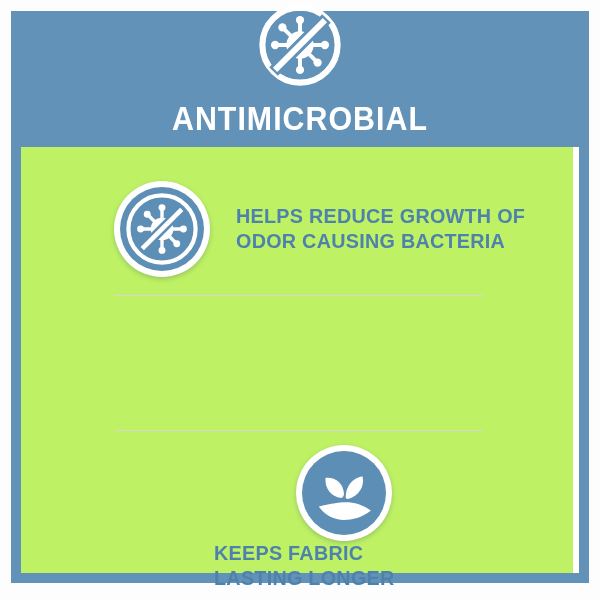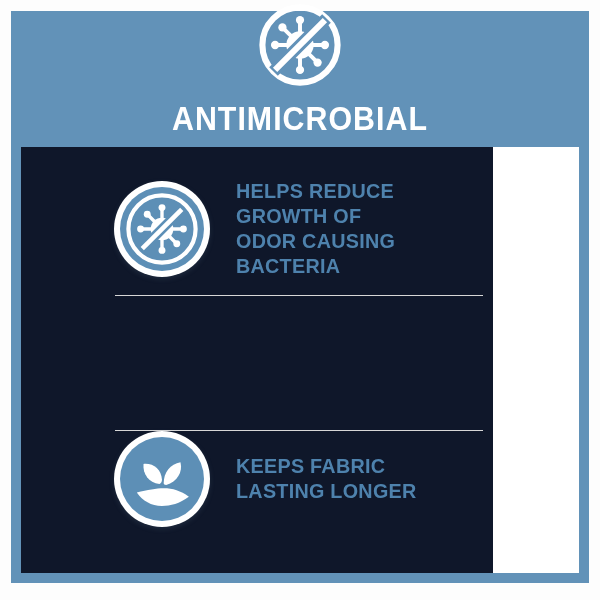--- a/index.html
+++ b/index.html
@@ -69,23 +69,23 @@
     line-height: 1;
     font-family: "Liberation Sans Narrow", "Liberation Sans", sans-serif;
     transform: scaleX(0.92);
   }
 
   
   .panel {
     position: absolute;
     left: 21px;
     top: 147px;
-    width: 472px;
+    width: 552px;
     height: 426px;
-    background: #0f172a;
+    background: #bef264;
     z-index: 3;
   }
 
   .rows {
     position: absolute;
     left: 0;
     top: 0;
     width: 100%;
     height: 100%;
   }
@@ -93,21 +93,21 @@
   .row {
     position: absolute;
     left: 0;
     width: 100%;
     height: 120px;
     display: flex;
     align-items: center;
   }
   .row.r0 { top: 22px; }
   .row.r1 { top: 155px; }
-  .row.r2 { top: 272px; }
+  .row.r2 { top: 298px; flex-direction: column; }
 
   .badge {
     position: relative;
     margin-left: 93px;
     width: 96px;
     height: 96px;
     flex: none;
     border-radius: 50%;
     background: #ffffff;
     box-shadow: 0 2px 5px rgba(70,90,110,0.30);

